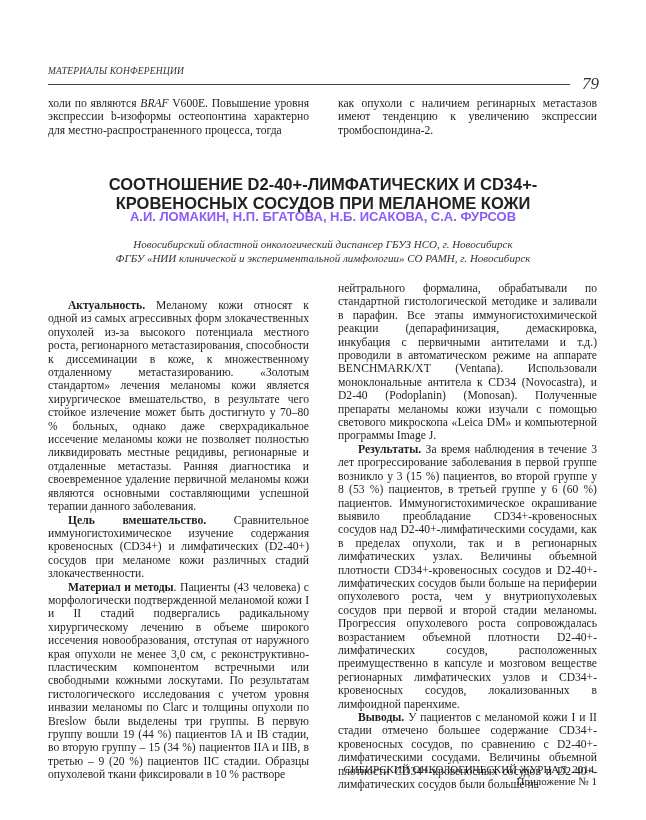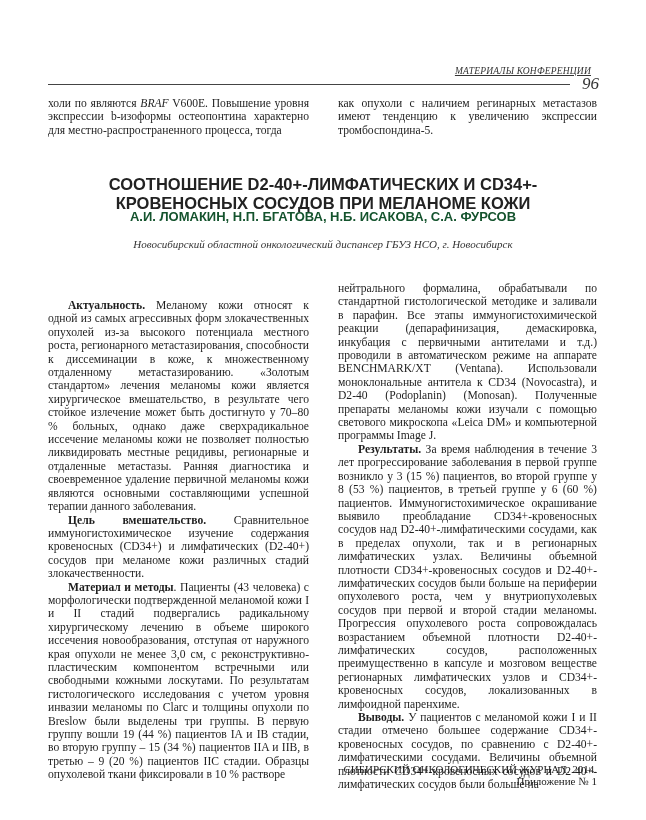--- a/index.html
+++ b/index.html
@@ -1,58 +1,59 @@
 <!DOCTYPE html>
 <html><head>
 <meta charset="utf-8">
 <style>
   html, body { margin:0; padding:0; background:#ffffff; }
   body { width:646px; height:820px; position:relative; overflow:hidden; color:#1e1e1e;
          font-family:"Liberation Serif", serif; }
-  .running-head { position:absolute; top:66px; left:48px; width:543px; text-align:right;
-         font-style:italic; font-size:9.5px; letter-spacing:0.2px; color:#333;text-decoration:underline; }
+  .running-head { position:absolute; top:66px; left:48px; width:543px; text-align:left;
+         font-style:italic; font-size:9.5px; letter-spacing:0.2px; color:#333; }
   .head-rule { position:absolute; top:84px; left:48px; width:522px; height:0; border-top:1.2px solid #444; }
   .page-num { position:absolute; top:74px; left:582px; font-style:italic; font-size:17px; color:#333; }
   .col { position:absolute; font-size:11.6px; line-height:13.4px; text-align:justify; }
   .col p { margin:0; }
   .col .ind { text-indent:20px; }
   .top-left { top:97px; left:48px; width:261px; }
   .top-right { top:97px; left:338px; width:259px; }
   .title { position:absolute; top:156px; left:40px; width:566px; text-align:center;
            font-family:"Liberation Sans", sans-serif; font-weight:bold; font-size:16.5px; line-height:19px; color:#222;margin-top:19px; }
   .authors { position:absolute; top:209px; left:40px; width:566px; text-align:center;
-           font-family:"Liberation Sans", sans-serif; font-weight:bold; font-size:13px; color:#14532d; }
+           font-family:"Liberation Sans", sans-serif; font-weight:bold; font-size:13px; color:#8b5cf6; }
   .affil { position:absolute; top:237px; left:40px; width:566px; text-align:center;
            font-style:italic; font-size:11px; line-height:14px; color:#333; }
   .main-left { top:299px; left:48px; width:261px; }
   .main-right { top:282px; left:338px; width:259px; }
   b { font-weight:bold; }
   .footer { position:absolute; top:763px; left:290px; width:307px; text-align:right; font-size:11px; color:#222; }
 </style>
 </head>
 <body>
 
 <div class="running-head">МАТЕРИАЛЫ КОНФЕРЕНЦИИ</div>
 <div class="head-rule"></div>
-<div class="page-num">96</div>
+<div class="page-num">79</div>
 
 <div class="col top-left">
   <p><span>холи по являются </span><i>BRAF</i><span> V600E. Повышение уровня экспрессии b-изоформы остеопонтина характерно для местно-распространенного процесса, тогда</span></p>
 </div>
 <div class="col top-right">
-  <p>как опухоли с наличием регинарных метастазов имеют тенденцию к увеличению экспрессии тромбоспондина-5.</p>
+  <p>как опухоли с наличием регинарных метастазов имеют тенденцию к увеличению экспрессии тромбоспондина-2.</p>
 </div>
 
 <div class="title">
   <div>СООТНОШЕНИЕ D2-40+-ЛИМФАТИЧЕСКИХ И CD34+-</div>
   <div>КРОВЕНОСНЫХ СОСУДОВ ПРИ МЕЛАНОМЕ КОЖИ</div>
 </div>
 <div class="authors">А.И. ЛОМАКИН, Н.П. БГАТОВА, Н.Б. ИСАКОВА, С.А. ФУРСОВ</div>
 <div class="affil">
   <div>Новосибирский областной онкологический диспансер ГБУЗ НСО, г. Новосибирск</div>
+  <div>ФГБУ «НИИ клинической и экспериментальной лимфологии» СО РАМН, г. Новосибирск</div>
 </div>
 
 <div class="col main-left">
   <p class="ind"><b>Актуальность.</b><span> Меланому кожи относят к одной из самых агрессивных форм злокачественных опухолей из-за высокого потенциала местного роста, регионарного метастазирования, способности к диссеминации в коже, к множественному отдаленному метастазированию. «Золотым стандартом» лечения меланомы кожи является хирургическое вмешательство, в результате чего стойкое излечение может быть достигнуто у 70–80 % больных, однако даже сверхрадикальное иссечение меланомы кожи не позволяет полностью ликвидировать местные рецидивы, регионарные и отдаленные метастазы. Ранняя диагностика и своевременное удаление первичной меланомы кожи являются основными составляющими успешной терапии данного заболевания.</span></p>
   <p class="ind"><b>Цель вмешательство.</b><span> Сравнительное иммуногистохимическое изучение содержания кровеносных (CD34+) и лимфатических (D2-40+) сосудов при меланоме кожи различных стадий злокачественности.</span></p>
   <p class="ind"><b>Материал и методы</b><span>. Пациенты (43 человека) с морфологически подтвержденной меланомой кожи I и II стадий подвергались радикальному хирургическому лечению в объеме широкого иссечения новообразования, отступая от наружного края опухоли не менее 3,0 см, с реконструктивно-пластическим компонентом встречными или свободными кожными лоскутами. По результатам гистологического исследования с учетом уровня инвазии меланомы по Clarc и толщины опухоли по Breslow были выделены три группы. В первую группу вошли 19 (44 %) пациентов IA и IB стадии, во вторую группу – 15 (34 %) пациентов IIA и IIB, в третью – 9 (20 %) пациентов IIC стадии. Образцы опухолевой ткани фиксировали в 10 % растворе</span></p>
 </div>
 
 <div class="col main-right">
   <p>нейтрального формалина, обрабатывали по стандартной гистологической методике и заливали в парафин. Все этапы иммуногистохимической реакции (депарафинизация, демаскировка, инкубация с первичными антителами и т.д.) проводили в автоматическом режиме на аппарате BENCHMARK/XT (Ventana). Использовали моноклональные антитела к CD34 (Novocastra), и D2-40 (Podoplanin) (Monosan). Полученные препараты меланомы кожи изучали с помощью светового микроскопа «Leica DM» и компьютерной программы Image J.</p>

